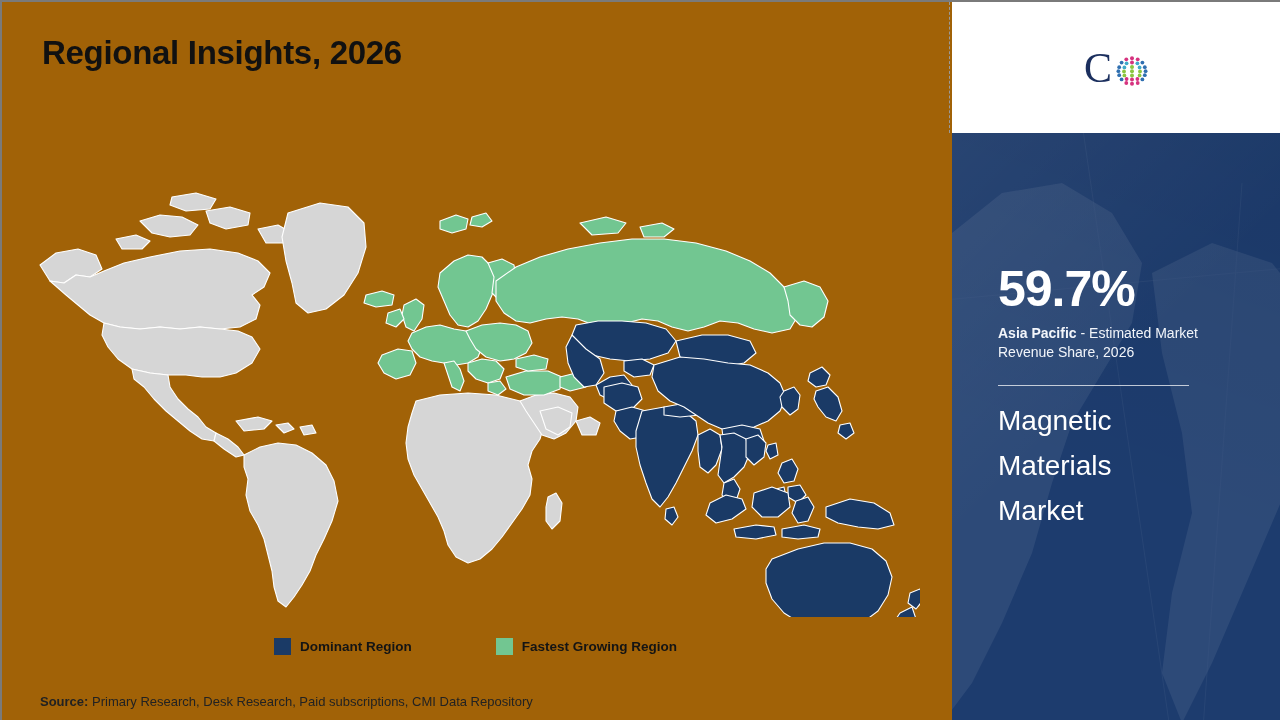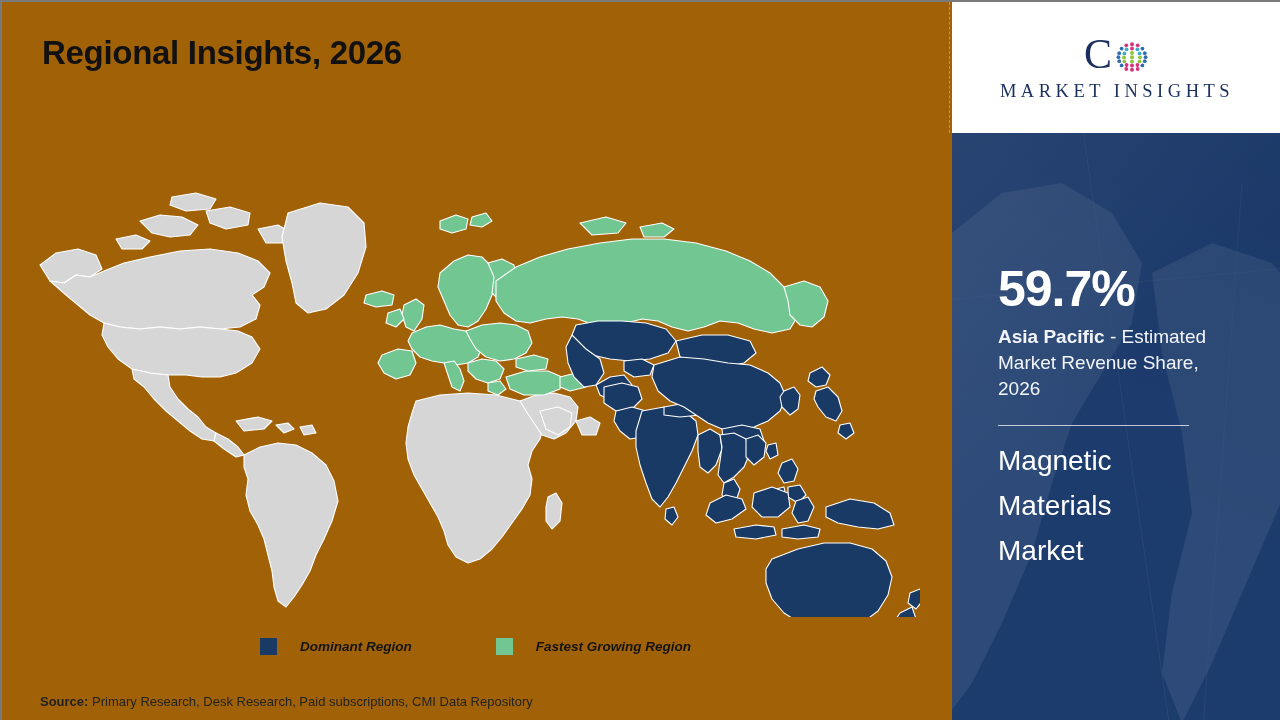--- a/index.html
+++ b/index.html
@@ -78,22 +78,21 @@
     top: 636px;
     width: 947px;
     display: flex;
     justify-content: center;
     align-items: center;
     gap: 84px;
   }
   .legend-item {
     display: flex;
     align-items: center;
-    gap: 23px;
-    font-style: italic;
+    gap: 9px;
   }
   .legend-swatch {
     width: 17px;
     height: 17px;
     flex: 0 0 auto;
   }
   .legend-label {
     font-size: 13.5px;
     font-weight: bold;
     color: #141414;
@@ -206,21 +205,21 @@
   #stat-value {
     margin-top: 131px;
     font-size: 50px;
     font-weight: bold;
     color: #ffffff;
     line-height: 1;
     letter-spacing: -1px;
   }
   #stat-desc {
     margin-top: 10px;
-    font-size: 19px;
+    font-size: 14px;
     color: #f2f5fa;
     line-height: 1.38;
     max-width: 246px;
   }
   #stat-desc .region {
     font-weight: bold;
   }
   #panel-rule {
     margin-top: 22px;
     width: 191px;
@@ -443,21 +442,20 @@
               <circle cx="17" cy="25.6" r="2.0" fill="#d6337f"></circle>
               <circle cx="22.4" cy="25.0" r="1.9" fill="#d6337f"></circle>
               <circle cx="27.4" cy="25.4" r="1.9" fill="#2f6fb0"></circle>
               <circle cx="11.3" cy="29.0" r="1.9" fill="#d6337f"></circle>
               <circle cx="17" cy="29.8" r="2.0" fill="#d6337f"></circle>
               <circle cx="22.7" cy="29.0" r="1.9" fill="#d6337f"></circle>
             </g>
           </svg>
         </span>
       </div>
-      <div id="logo-sub">MARKET INSIGHTS</div>
     </div>
   </div>
 
   <div id="blue-panel">
     <svg class="bg-map" viewBox="0 0 430 620" xmlns="http://www.w3.org/2000/svg">
       <g fill="#ffffff" opacity="0.55">
         <path d="M40,110 L90,70 L150,60 L200,90 L230,140 L220,200 L190,250 L160,300 L140,360 L120,430 L90,500 L60,560 L30,600 L10,560 L20,480 L30,400 L20,320 L30,230 Z"></path>
         <path d="M240,150 L300,120 L360,140 L400,190 L410,260 L390,330 L360,400 L330,470 L300,540 L270,600 L250,550 L260,470 L280,390 L270,310 L250,230 Z"></path>
       </g>
       <g stroke="#ffffff" stroke-width="1" opacity="0.35" fill="none">

